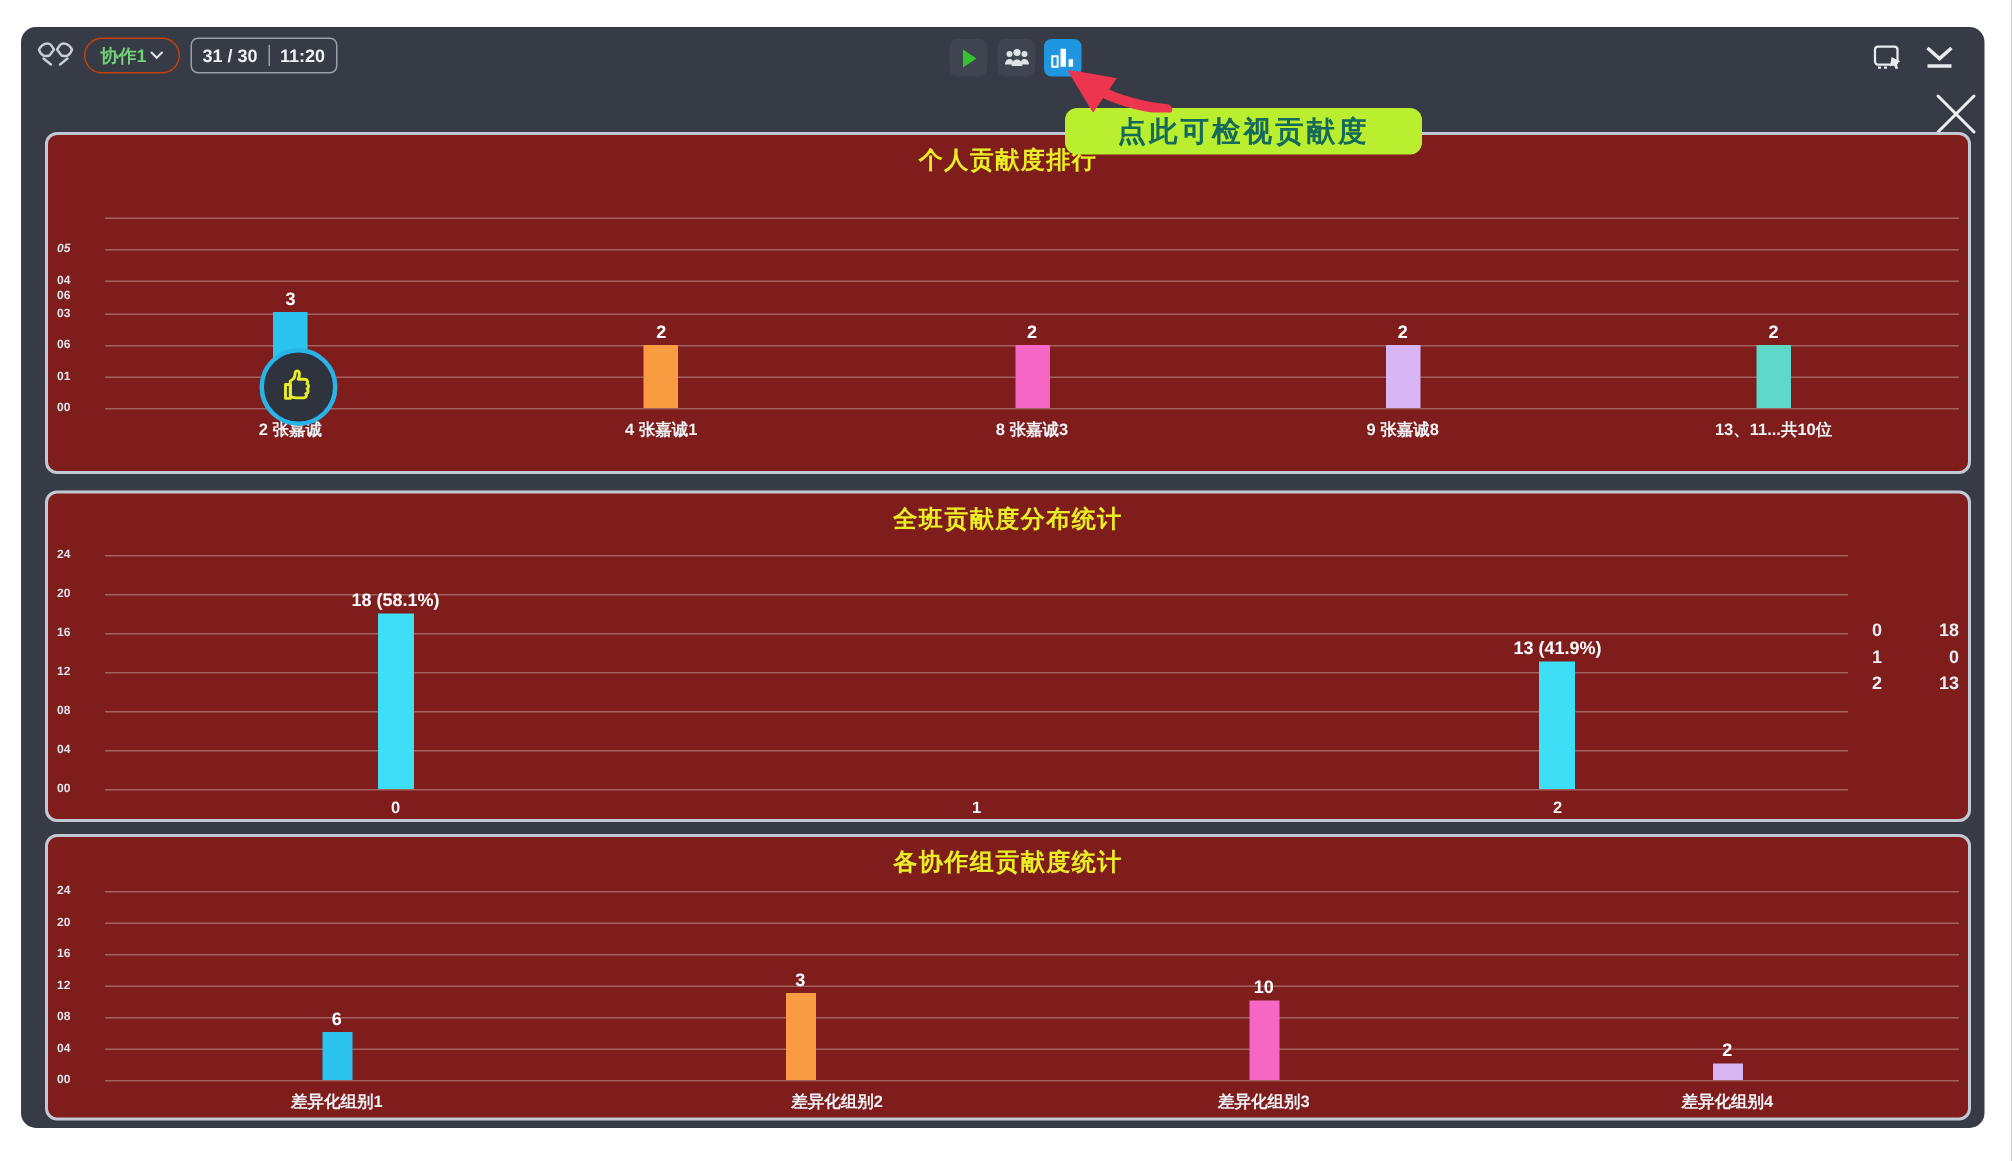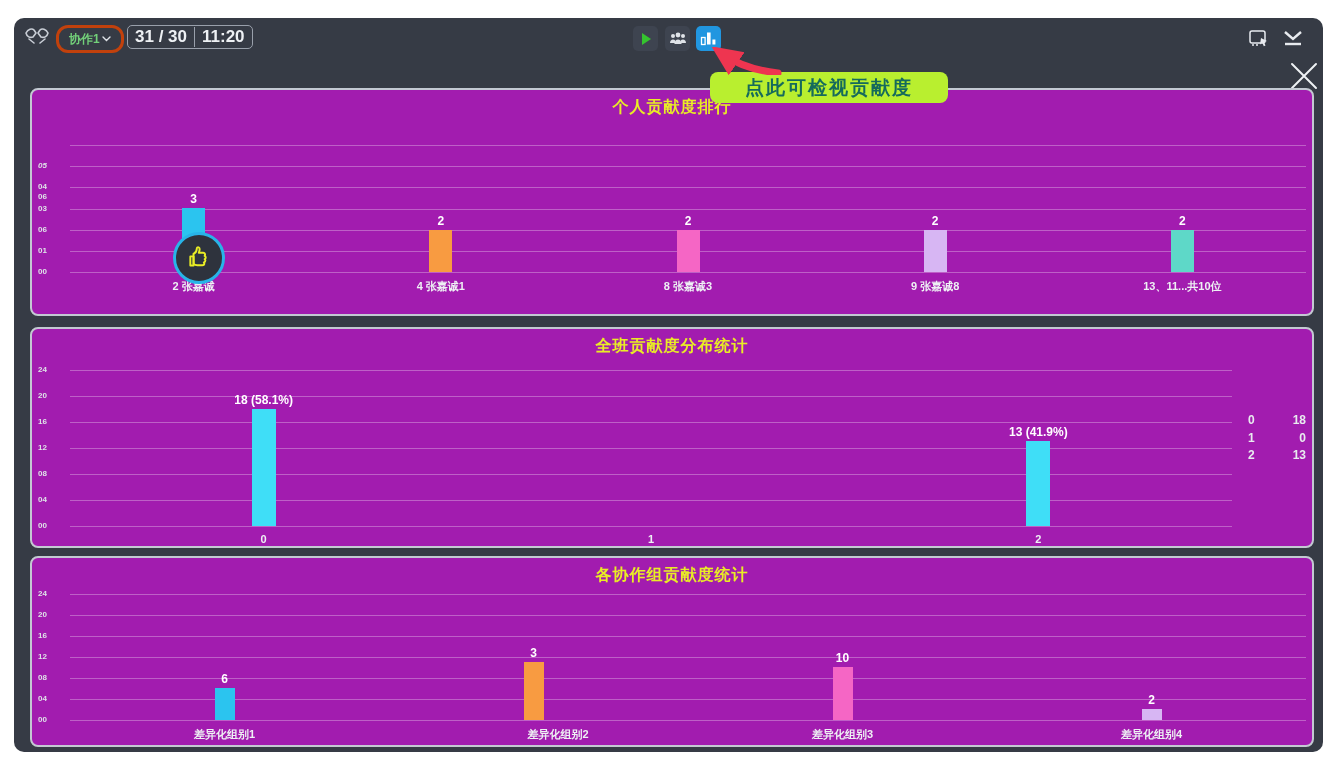--- a/index.html
+++ b/index.html
@@ -3,39 +3,39 @@
 <meta charset="utf-8">
 <style>
   html,body{margin:0;padding:0;background:#ffffff;}
   body{width:1341px;height:774px;position:relative;overflow:hidden;
        font-family:"Liberation Sans","DejaVu Sans",sans-serif;}
   .window{position:absolute;left:14px;top:18px;width:1309px;height:734px;
           background:#363b45;border-radius:10px;}
   
   .topbar{position:absolute;left:0;top:0;width:100%;height:40px;}
   .hands{position:absolute;left:9px;top:7px;width:28px;height:26px;}
-  .pill{position:absolute;left:42px;top:7px;height:22px;border:3px solid #c2410c;
+  .pill{position:absolute;left:42px;top:7px;height:22px;border:1px solid #c2410c;
         border-radius:12px;display:flex;align-items:center;gap:2px;padding:0 10px;
         cursor:pointer;text-align:right;}
   .pill .lbl{color:#72d079;font-size:12px;font-weight:bold;}
   .counter{position:absolute;left:113px;top:7px;height:22px;border:1px solid #99a0ab;
            border-radius:5px;display:flex;align-items:center;}
-  .counter .cell{padding:0 7px;color:#eef1f4;font-size:17px;font-weight:bold;white-space:nowrap;}
+  .counter .cell{padding:0 7px;color:#eef1f4;font-size:12px;font-weight:bold;white-space:nowrap;}
   .counter .cell+.cell{border-left:1px solid #99a0ab;}
   .tool-btn{position:absolute;top:8px;width:25px;height:25px;border-radius:5px;
             background:#3e4450;display:flex;align-items:center;justify-content:center;cursor:pointer;}
   .tool-btn.active{background:#2196e0;}
   .winctl{position:absolute;display:flex;align-items:center;justify-content:center;cursor:pointer;}
   
   .tooltip{position:absolute;left:696px;top:54px;width:238px;height:31px;background:#b9ef2f;
            border-radius:8px;display:flex;align-items:center;justify-content:center;
            color:#156a5c;font-size:19px;font-weight:bold;letter-spacing:2px;z-index:30;}
   .arrow-svg{position:absolute;left:694px;top:29px;z-index:31;}
   
-  .panel{position:absolute;left:16px;width:1284px;background:#a21caf;
+  .panel{position:absolute;left:16px;width:1284px;background:#7f1d1d;
          border:2px solid #c3c9d2;border-radius:8px;box-sizing:border-box;}
   .panel-title{position:absolute;top:7px;left:0;width:100%;text-align:center;
                color:#e9ed25;font-size:16px;font-weight:bold;letter-spacing:1px;}
   .plot{position:absolute;left:0;top:0;width:100%;height:100%;}
   .gridline{position:absolute;height:1px;background:rgba(255,255,255,0.30);}
   .tick{position:absolute;width:28px;text-align:left;color:#dfe3e8;
         font-size:8px;font-weight:bold;line-height:10px;}
   .bar{position:absolute;}
   .val-label{position:absolute;transform:translateX(-50%);color:#ffffff;
              font-size:12px;font-weight:bold;white-space:nowrap;}

